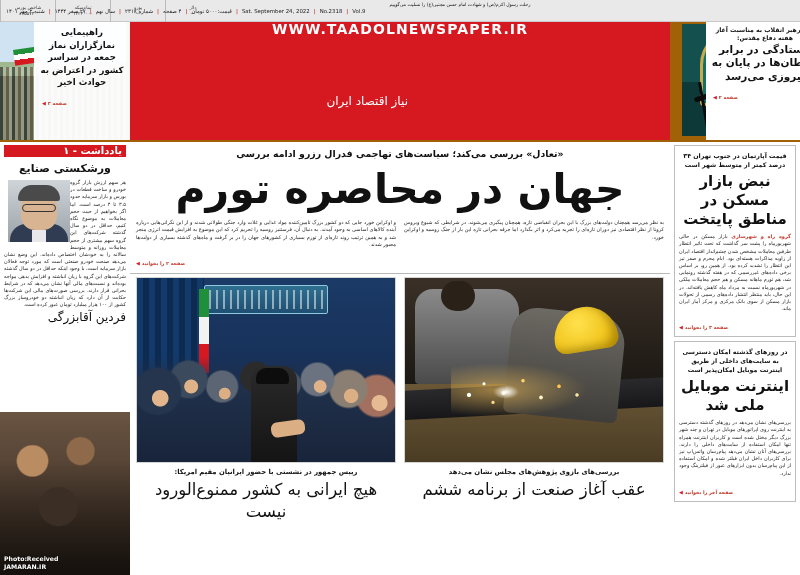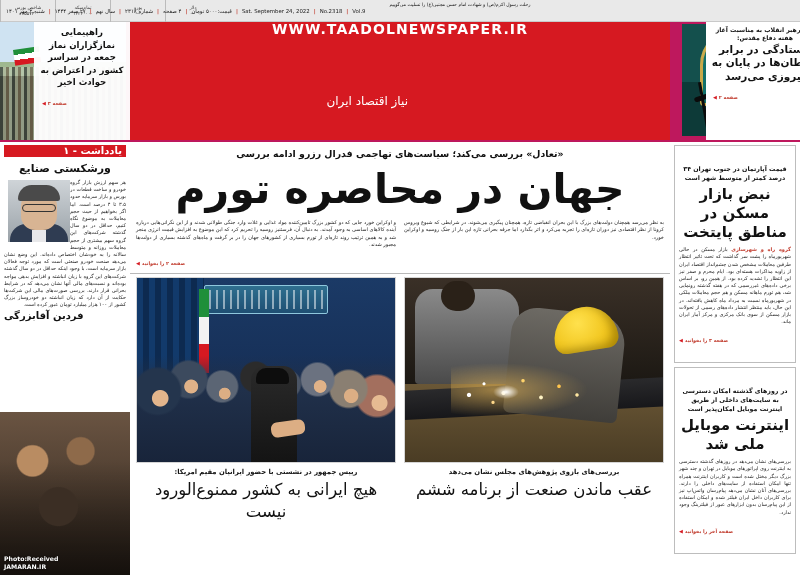--- a/index.html
+++ b/index.html
@@ -2,21 +2,21 @@
 <html lang="fa" dir="rtl"><head>
 <meta charset="utf-8">
 <style>
   * { box-sizing: border-box; margin: 0; padding: 0; }
   html, body {
     width: 800px; height: 575px;
     background: #ffffff;
     font-family: "DejaVu Sans", "Liberation Sans", sans-serif;
     overflow: hidden;
   }
-  .page { position: relative; width: 800px; height: 500px; background: #be185d; }
+  .page { position: relative; width: 800px; height: 500px; background: #a16207; }
 
   
   .top-strip {
     position: absolute; top: 0; left: 0; width: 800px; height: 22px;
     background: #e9e9e9; border-bottom: 1px solid #c9c9c9;
     display: flex; align-items: stretch; direction: rtl;
   }
   .quote-bar {
     position: absolute; top: 0; left: 300px; width: 320px; height: 10px;
     font-size: 4.6px; color: #111; text-align: center; line-height: 10px;
@@ -336,38 +336,38 @@
     background:#d8b493; border-radius:16px 16px 14px 14px; }
   .ap-hair { position:absolute; left:10px; top:5px; width:42px; height:16px;
     background:#4a4a4a; border-radius: 18px 18px 3px 3px; }
   .ap-glass { position:absolute; left:14px; top:24px; width:34px; height:8px;
     border:1.2px solid #333; border-radius:4px; }
   .ap-suit { position:absolute; left:2px; bottom:0; width:58px; height:18px;
     background:#2f3c52; border-radius: 16px 16px 0 0; }
   .ap-shirt { position:absolute; left:24px; bottom:0; width:14px; height:12px;
     background:#e8e8ea; }
   .author-name {
-    clear: both; font-size: 10px; font-weight:bold; color:#111;
-    text-align:left; padding: 1px 0 3px 0; direction: rtl;
+    clear: both; font-size: 12px; font-weight:normal; color:#111;
+    text-align:right; padding: 1px 0 3px 0; direction: rtl;
   }
   .side p {
     font-size: 5.0px; line-height: 7.2px; color: #222; text-align: justify;
     direction: rtl;
   }
   .side-kicker {
     font-size: 6.3px; font-weight:bold; color:#111; line-height: 8.6px;
     text-align:center; direction: rtl; padding: 3px 2px 2px 2px;
   }
   .side-head {
     font-size: 15px; font-weight:bold; color:#111; line-height: 19px;
     text-align:center; direction: rtl; padding: 1px 0 4px 0;
   }
   .lede-tag { color:#c0392b; font-weight:bold; }
   .side-ref { text-align:left; padding-top: 2px; }
-  .side-box { border: 1px solid #bdbdbd; padding: 16px 4px; margin-bottom: 4px; }
+  .side-box { border: 1px solid #bdbdbd; padding: 3px 4px; margin-bottom: 4px; }
 
   
   .photo-credit {
     position:absolute; left: 4px; bottom: 4px; z-index: 9;
     font-size: 6.2px; color: #ffffff; line-height: 8px; direction: ltr;
     text-align: left; text-shadow: 0 0 2px rgba(0,0,0,.9);
     font-weight: bold;
   }
   .bottom-left-photo {
     position:absolute; left:0; top: 412px; width: 130px; height: 163px;
@@ -516,21 +516,21 @@
         <div class="faces"></div>
         <div class="cleric"></div>
         <div class="cleric-turban"></div>
         <div class="handshake"></div>
       </div>
     </div>
 
     <div class="bottom-row">
       <div class="bottom-col">
         <div class="b-kicker">بررسی‌های بازوی پژوهش‌های مجلس نشان می‌دهد</div>
-        <div class="b-head">عقب ماندن صنعت از برنامه ششم</div>
+        <div class="b-head">عقب آغاز صنعت از برنامه ششم</div>
       </div>
       <div class="bottom-col">
         <div class="b-kicker">رییس جمهور در نشستی با حضور ایرانیان مقیم امریکا:</div>
         <div class="b-head">هیچ ایرانی به کشور ممنوع‌الورود نیست</div>
       </div>
     </div>
   </div>
 
   <div class="side side-left">
     <div class="note-tag">

